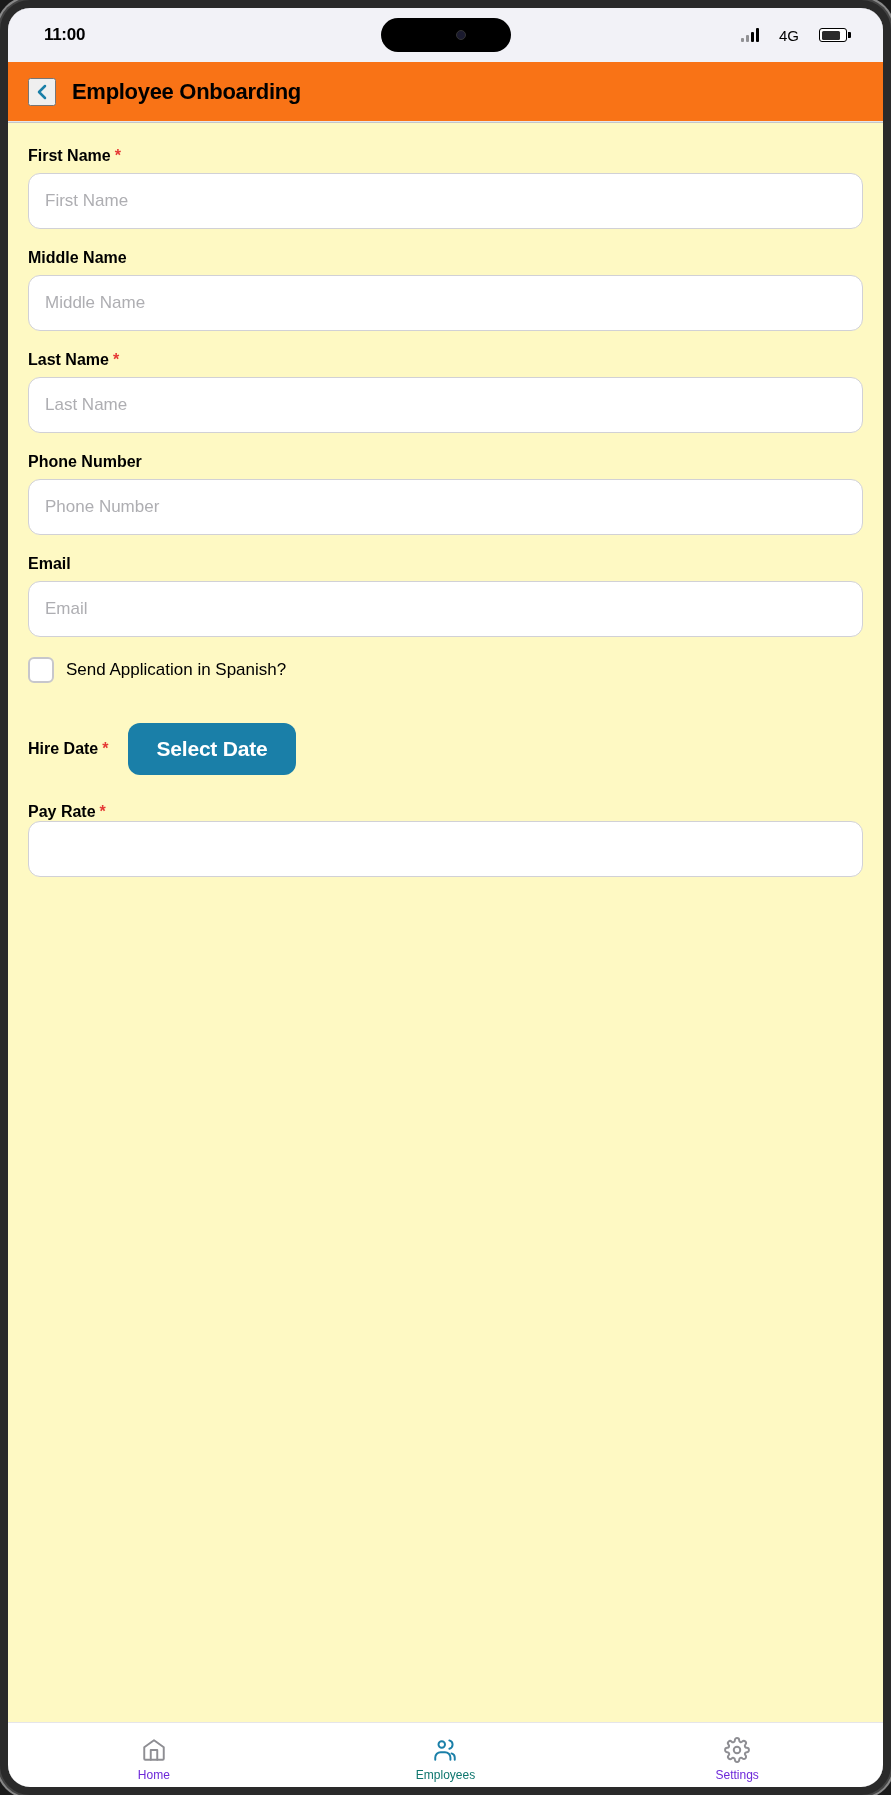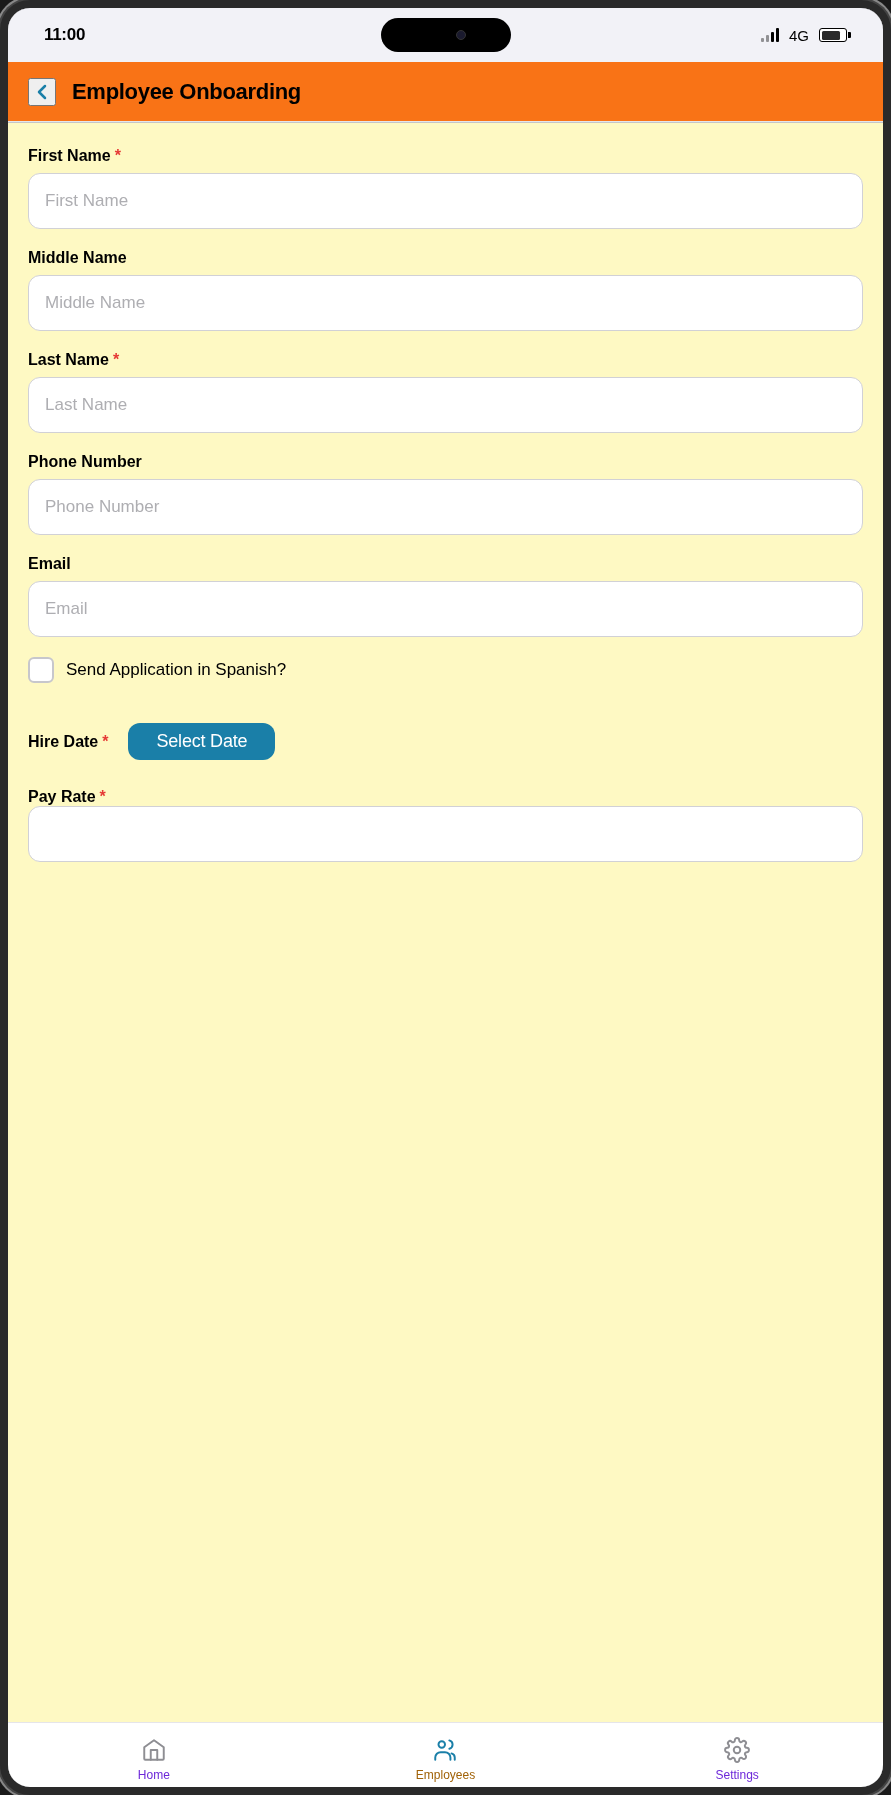--- a/index.html
+++ b/index.html
@@ -64,21 +64,21 @@
       height: 10px;
       background: #1a1a2e;
       border-radius: 50%;
       margin-left: 30px;
       border: 1px solid #333;
     }
 
     .status-icons {
       display: flex;
       align-items: center;
-      gap: 10px;
+      gap: 20px;
     }
 
     .signal-bars {
       display: flex;
       align-items: flex-end;
       gap: 2px;
       height: 14px;
     }
 
     .signal-bars span {
@@ -249,23 +249,23 @@
       display: flex;
       align-items: flex-start;
       gap: 4px;
     }
 
     .select-date-btn {
       background: #1a7fa8;
       color: #fff;
       border: none;
       border-radius: 12px;
-      padding: 8px 28px;
-      font-size: 18px;
-      font-weight: 400;
+      padding: 14px 28px;
+      font-size: 21px;
+      font-weight: 700;
       cursor: pointer;
       letter-spacing: -0.2px;
     }
 
     
     .pay-rate-section {
       margin-top: 4px;
     }
 
     .pay-rate-label {
@@ -313,21 +313,21 @@
       align-items: center;
       justify-content: center;
     }
 
     .nav-label {
       font-size: 12px;
       color: #6d28d9;
     }
 
     .nav-label.active {
-      color: #a16207;
+      color: #0f766e;
     }
 
     .nav-icon svg {
       width: 26px;
       height: 26px;
     }
   </style>
 </head>
 <body>
 

